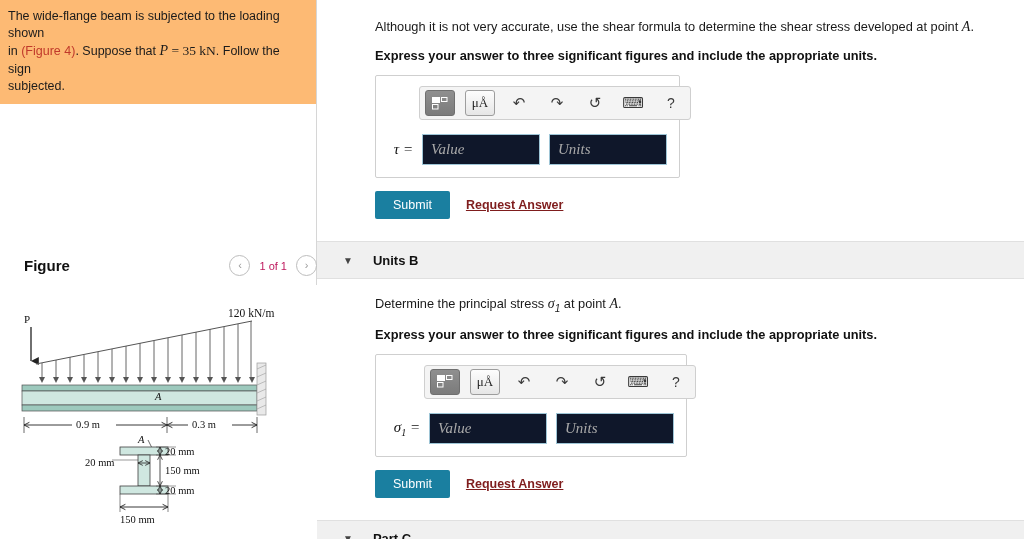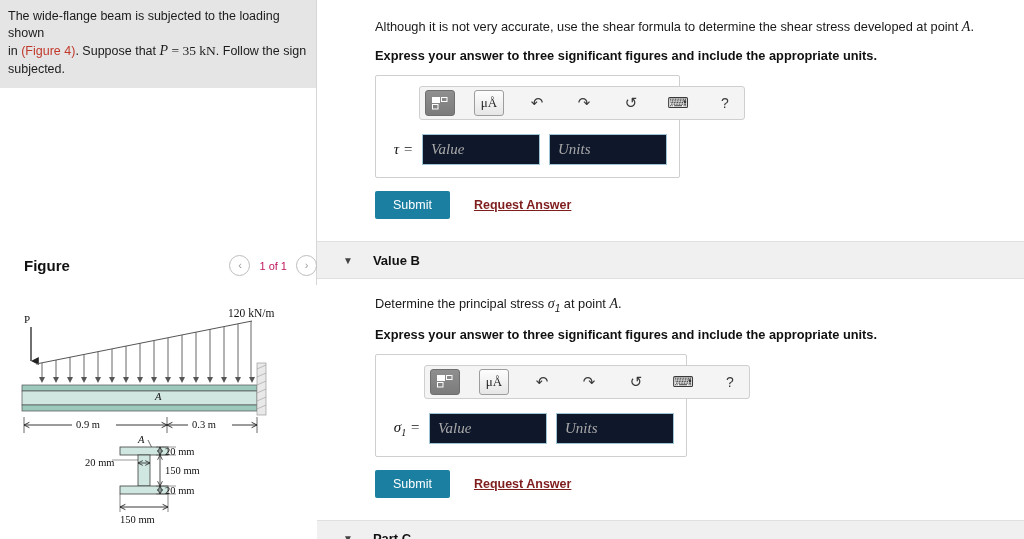--- a/index.html
+++ b/index.html
@@ -16,22 +16,22 @@
   #root { display:flex; width:1024px; height:539px; }
 
   
   .left-pane {
     width:317px; height:539px;
     border-right:1px solid #d6d6d6;
     position:relative;
     background:#fff;
   }
   .problem-box {
-    background:#e5e5e5;
-    padding:8px 2px 10px 8px;
+    background:#fdba74;
+    padding:8px 19px 10px 8px;
     font-size:12.5px;
     line-height:1.35;
     color:#1b1b1b;
     min-height:68px;
   }
   .fig-link { color:#c0392b; text-decoration:none; }
   .mathit { font-family:"Liberation Serif", serif; font-style:italic; font-size:14px; }
   .mathrm { font-family:"Liberation Serif", serif; font-style:normal; font-size:13.5px;margin-top:40px; }
 
   .figure-header {
@@ -68,21 +68,21 @@
   .section-pad { padding:0 24px 0 58px; }
 
   .answer-box {
     border:1px solid #cfcfcf;
     border-radius:2px;
     background:#fff;
     padding:10px 12px 12px 12px;
     display:inline-block;
   }
   .tool-row {
-    display:flex; align-items:center; gap:19px;
+    display:flex; align-items:center; gap:10px;
     background:#f4f4f4;
     border:1px solid #cfcfcf;
     border-radius:3px;
     padding:3px 5px;
     width:fit-content;
     margin-bottom:14px;
   }
   .tool-btn {
     width:30px; height:26px;
     border:1px solid #9d9d9d;
@@ -112,21 +112,21 @@
   .sub { font-size:10px; vertical-align:sub; font-style:italic; }
   .ans-input {
     height:31px; border:1px solid #9ec5d6; background:#0f172a;
     font-family:"Liberation Serif", serif; font-style:italic;
     font-size:15px; color:#a8a8a8;
     padding:0 8px;
     outline:none;
   }
   .ans-input::placeholder { color:#a9a9a9; font-style:italic; }
 
-  .btn-row { display:flex; align-items:center; gap:24px; margin-top:13px; }
+  .btn-row { display:flex; align-items:center; gap:16px; margin-top:13px; }
   .submit-btn {
     background:#1a7fa0; color:#fff; border:none;
     font-size:12.5px; padding:7px 18px; border-radius:2px;
     font-family:"Liberation Sans", sans-serif;
   }
   .request-link {
     color:#7f1d1d; font-size:12.5px; font-weight:bold; text-decoration:underline;
   }
 
   .part-bar {
@@ -322,21 +322,21 @@
       </div>
 
       <div class="btn-row" style="margin-left:0;">
         <button class="submit-btn">Submit</button>
         <a class="request-link" href="#">Request Answer</a>
       </div>
     </div>
 
     <div class="part-bar" style="margin-top:22px;">
       <span class="caret">▼</span>
-      <span class="part-title">Value B</span>
+      <span class="part-title">Units B</span>
     </div>
 
     <div class="section-pad" style="padding-top:14px;">
       <div class="q-text">
         <span>Determine the principal stress </span><span class="mathit">σ</span><span class="sub">1</span><span> at point </span><span class="mathit">A</span><span>.</span>
       </div>
       <div class="q-bold" style="margin-top:11px;">Express your answer to three significant figures and include the appropriate units.</div>
 
       <div class="answer-box" style="margin-top:12px; width:312px;">
         <div class="tool-row" style="margin-left:36px;">

